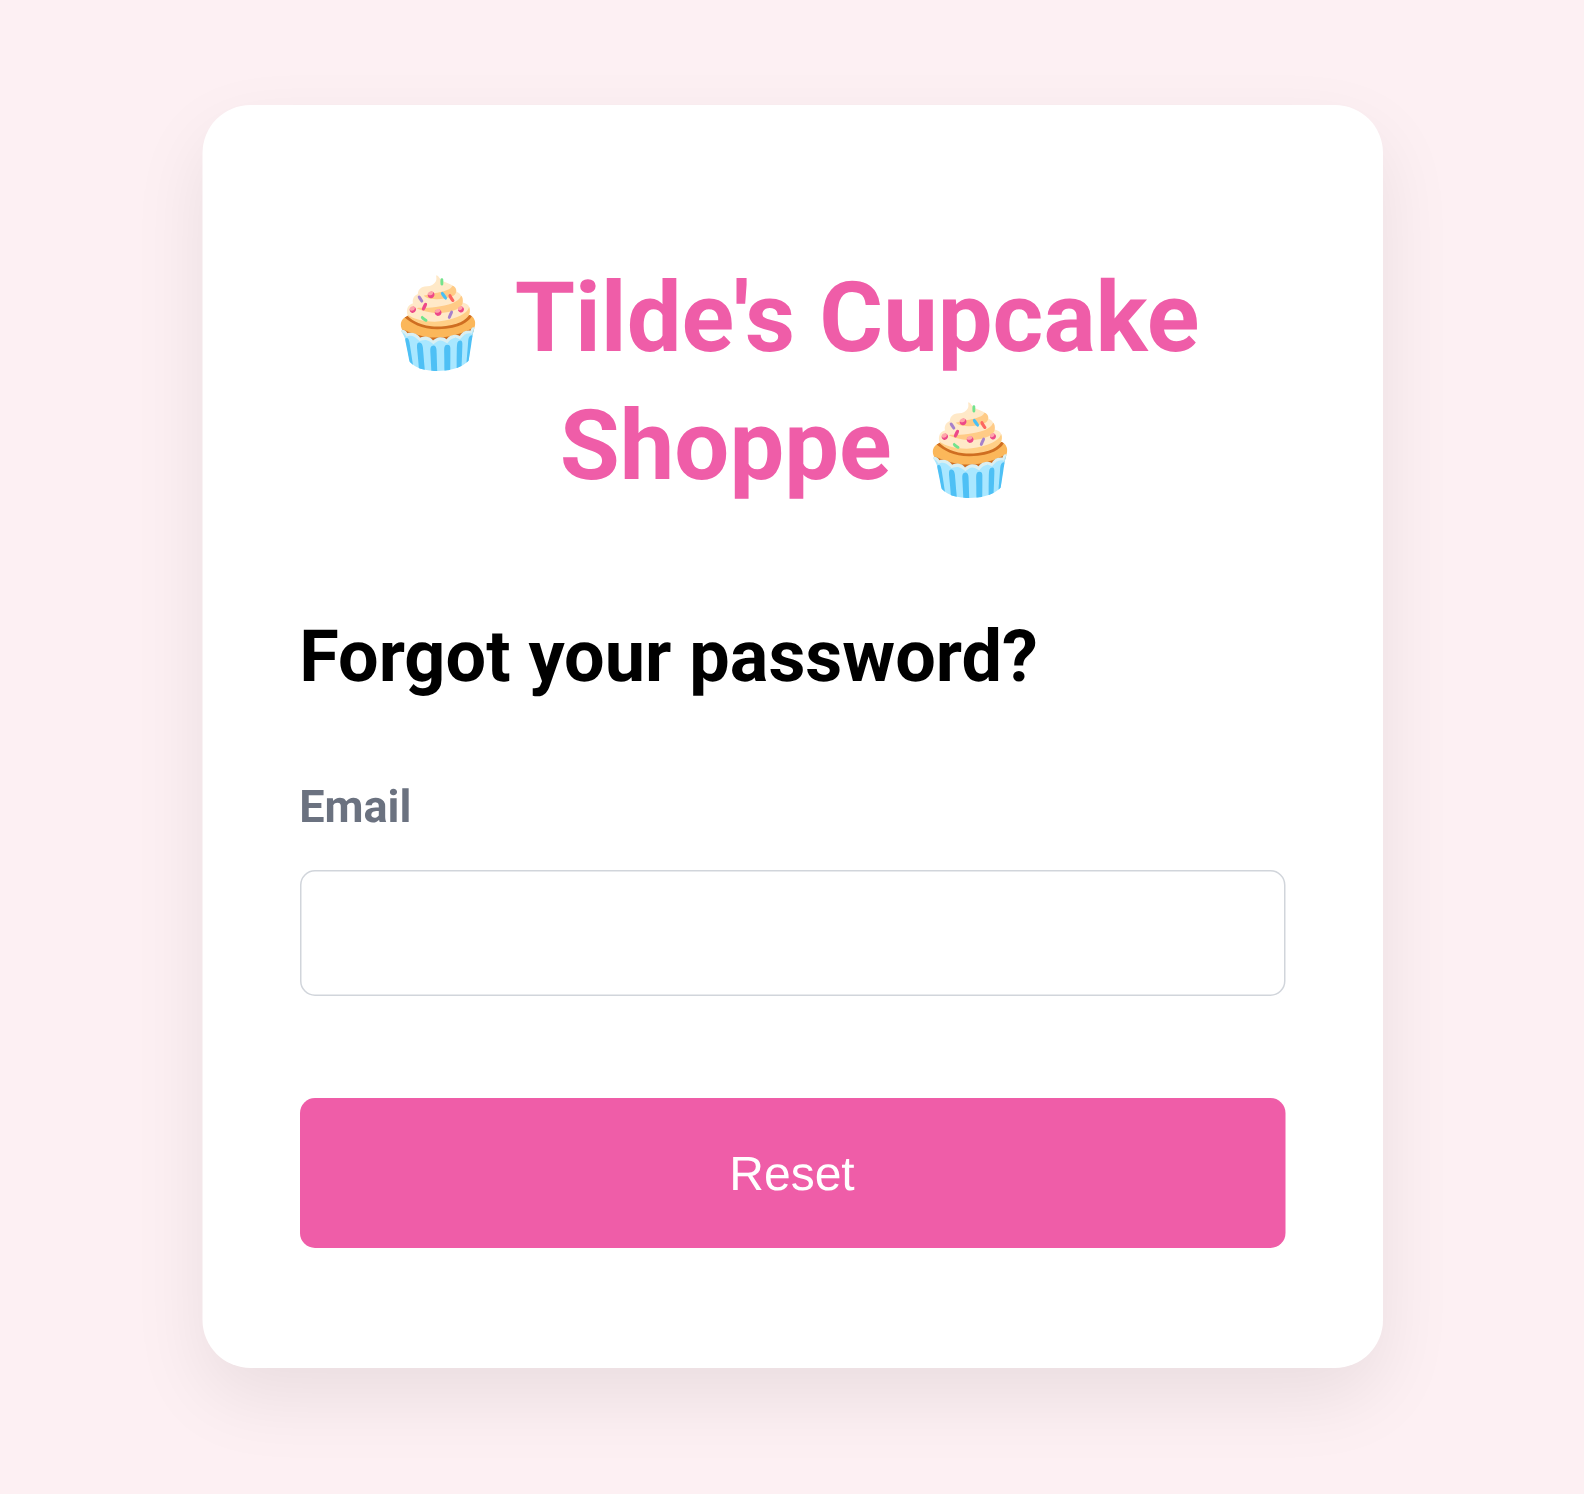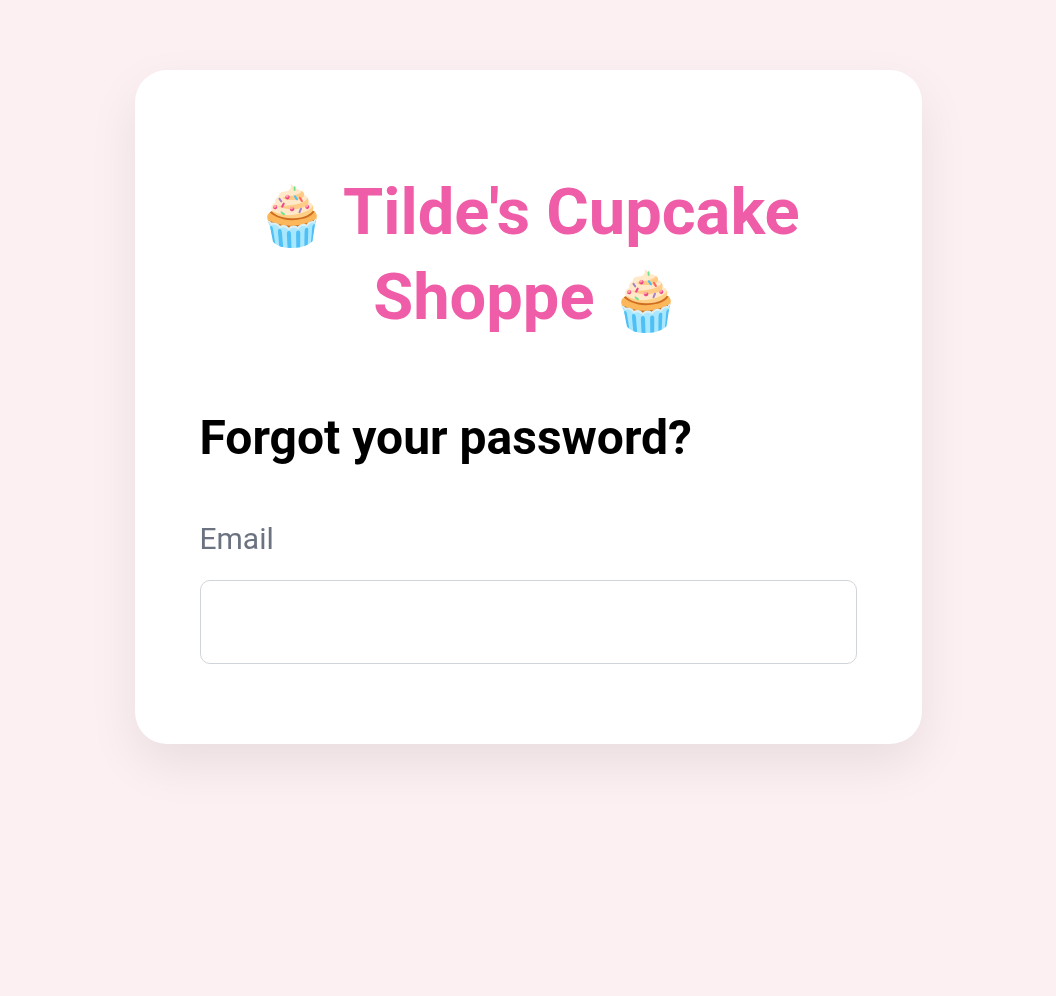--- a/index.html
+++ b/index.html
@@ -41,21 +41,21 @@
       color: #000000;
       font-size: 48px;
       font-weight: 700;
       margin-bottom: 55px;
       margin-top: 44px;
     }
     .field-label {
       display: block;
       color: #6b7280;
       font-size: 30px;
-      font-weight: 400;
+      font-weight: 700;
       margin-bottom: 24px;
     }
     .text-input {
       width: 100%;
       height: 84px;
       border: 1px solid #d1d5db;
       border-radius: 10px;
       font-size: 28px;
       padding: 0 20px;
       background-color: #ffffff;
@@ -82,13 +82,14 @@
     <span class="cupcake-icon">🧁</span>
     <span>Tilde's Cupcake Shoppe</span>
     <span class="cupcake-icon">🧁</span>
   </h1>
 
   <h2 class="section-heading">Forgot your password?</h2>
 
   <label class="field-label">Email</label>
   <input type="email" class="text-input" value="" style="">
 
+  <button class="reset-button">Reset</button>
 </div>
 
 </body></html>

